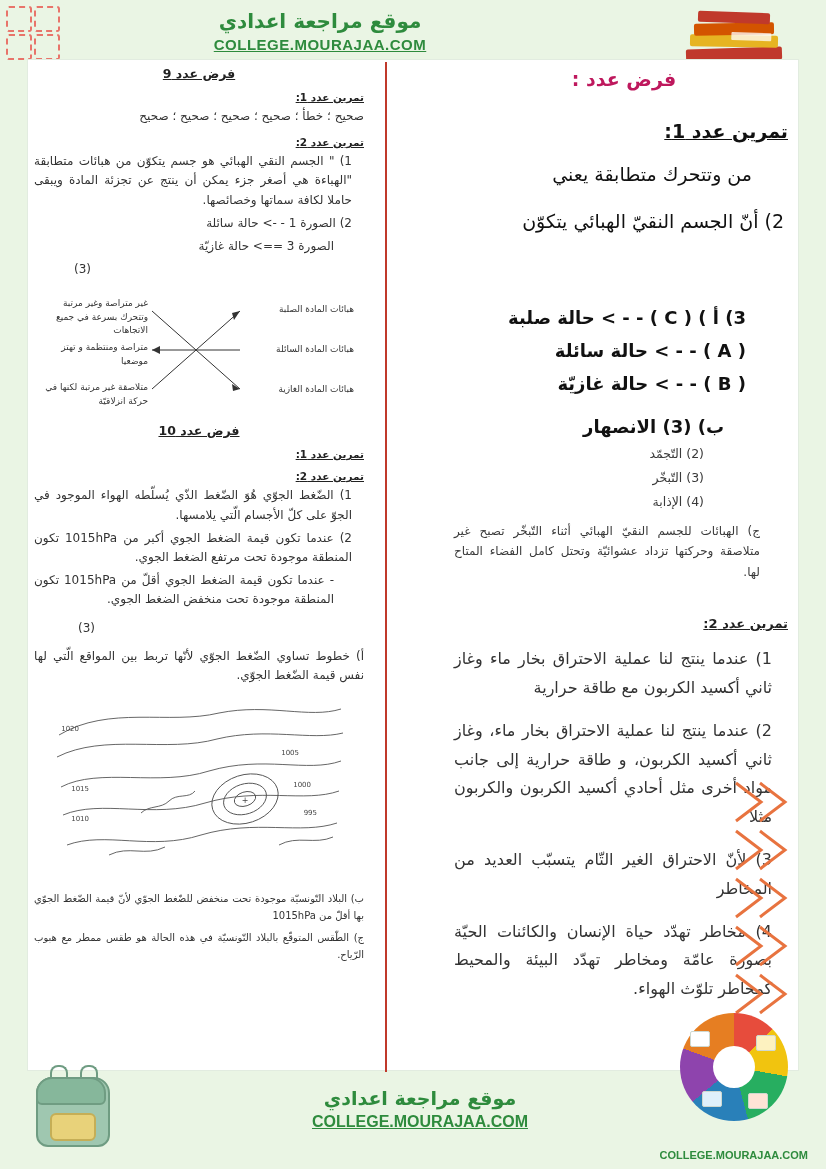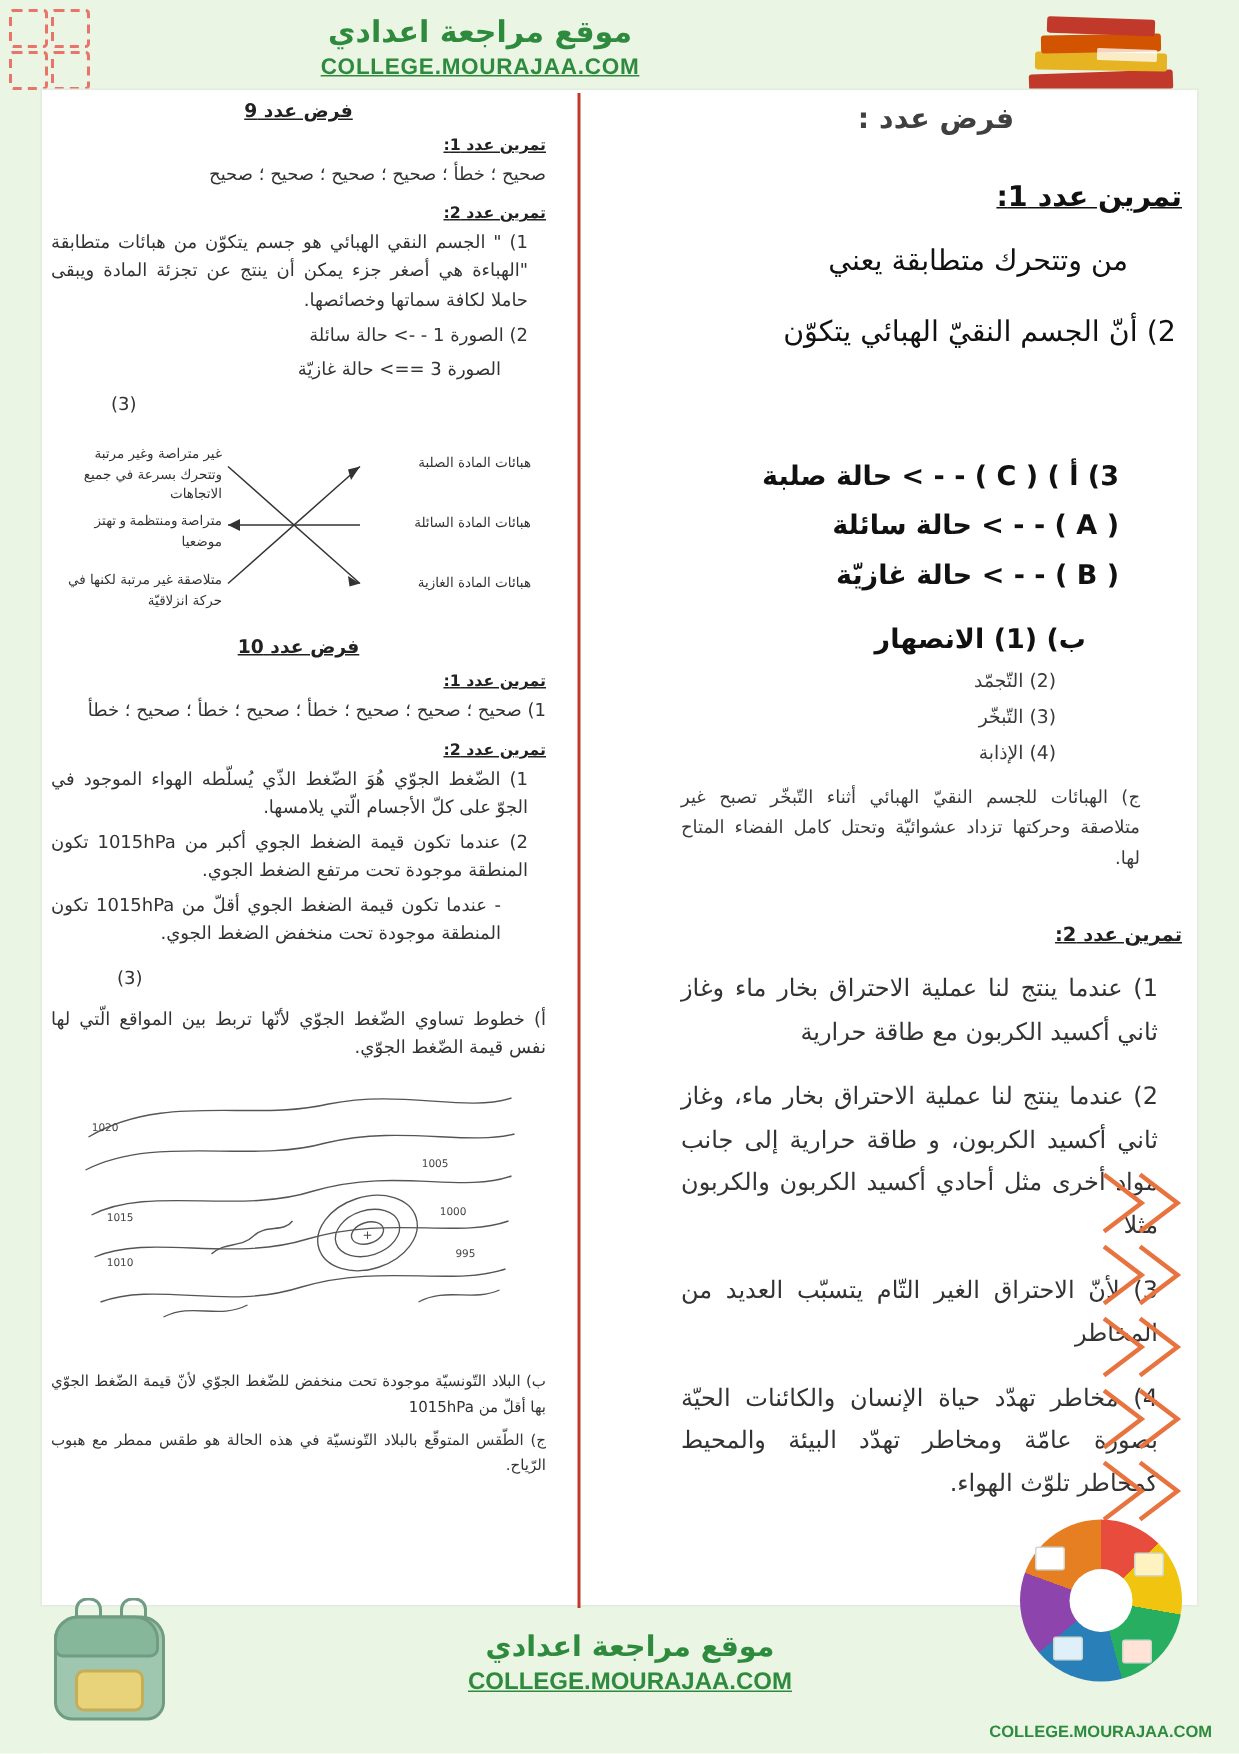--- a/index.html
+++ b/index.html
@@ -118,21 +118,21 @@
   
   .col{
     position:absolute;top:62px;height:1010px;
     direction:rtl;text-align:right;color:#1a1a1a;
   }
   .col-right{right:32px;width:340px;}
   .col-left{left:34px;width:330px;}
 
   
   .rc-title{
-    margin-top:6px;text-align:center;font-size:19px;font-weight:bold;color:#404040;
+    margin-top:6px;text-align:center;font-size:19px;font-weight:bold;color:#be185d;
     letter-spacing:1px;
   }
   .rc-ex1{
     margin-top:30px;font-size:19px;font-weight:bold;color:#111;
     text-decoration:underline;text-align:right;padding-right:6px;
   }
   .rc-line{
     font-size:19px;color:#111;margin-top:18px;padding-right:10px;line-height:1.5;
   }
   .rc-line.indent{padding-right:42px;}
@@ -212,21 +212,21 @@
     <div class="rc-ex1">تمرين عدد 1:</div>
 
     <div class="rc-line indent">من وتتحرك متطابقة يعني</div>
     <div class="rc-line">2) أنّ الجسم النقيّ الهبائي يتكوّن</div>
 
     <div style="height:60px"></div>
 
     <div class="rc-ans b">3) أ ) ( C )  - - &gt;  حالة صلبة</div>
     <div class="rc-ans b">( A )  - - &gt;  حالة سائلة</div>
     <div class="rc-ans b">( B )  - - &gt;  حالة غازيّة</div>
-    <div class="rc-ans b" style="padding-right:70px;margin-top:22px;">ب) (1) الانصهار</div>
+    <div class="rc-ans b" style="padding-right:70px;margin-top:22px;">ب) (3) الانصهار</div>
 
     <div class="rc-small">(2) التّجمّد</div>
     <div class="rc-small">(3) التّبخّر</div>
     <div class="rc-small">(4) الإذابة</div>
 
     <div class="rc-par">ج) الهبائات للجسم النقيّ الهبائي أثناء التّبخّر تصبح غير متلاصقة وحركتها تزداد عشوائيّة وتحتل كامل الفضاء المتاح لها.</div>
 
     <div class="rc-ex2">تمرين عدد 2:</div>
     <div class="rc-item">1) عندما ينتج لنا عملية الاحتراق بخار ماء وغاز ثاني أكسيد الكربون مع طاقة حرارية</div>
     <div class="rc-item">2) عندما ينتج لنا عملية الاحتراق بخار ماء، وغاز ثاني أكسيد الكربون، و طاقة حرارية إلى جانب مواد أخرى مثل أحادي أكسيد الكربون والكربون مثلا</div>
@@ -253,29 +253,28 @@
         <line x1="108" y1="94" x2="196" y2="16" stroke="#333" stroke-width="1"></line>
         <line x1="108" y1="55" x2="196" y2="55" stroke="#333" stroke-width="1"></line>
         <polygon points="196,94 188,89 189,96" fill="#333"></polygon>
         <polygon points="196,16 188,18 190,25" fill="#333"></polygon>
         <polygon points="108,55 116,51 116,59" fill="#333"></polygon>
       </svg>
       <div class="lbl" style="right:0;top:8px;width:100px;">هبائات المادة الصلبة</div>
       <div class="lbl" style="right:0;top:48px;width:100px;">هبائات المادة السائلة</div>
       <div class="lbl" style="right:0;top:88px;width:100px;">هبائات المادة الغازية</div>
       <div class="lbl" style="left:0;top:2px;width:104px;">غير متراصة وغير مرتبة وتتحرك بسرعة في جميع الاتجاهات</div>
-      <div class="lbl" style="left:0;top:46px;width:104px;font-family:Liberation Serif, serif;">متراصة ومنتظمة و تهتز موضعيا</div>
+      <div class="lbl" style="left:0;top:46px;width:104px;">متراصة ومنتظمة و تهتز موضعيا</div>
       <div class="lbl" style="left:0;top:86px;width:104px;">متلاصقة غير مرتبة لكنها في حركة انزلاقيّة</div>
     </div>
 
     <div class="lc-block2">
       <div class="lc-head2">فرض عدد 10</div>
 
       <div class="lc-sub">تمرين عدد 1:</div>
-      <div class="lc-text">1)   صحيح ؛ صحيح ؛ صحيح ؛ خطأ ؛ صحيح ؛ خطأ ؛ صحيح ؛ خطأ</div>
 
       <div class="lc-sub">تمرين عدد 2:</div>
       <div class="lc-text ind">1) الضّغط الجوّي هُوَ الضّغط الذّي يُسلّطه الهواء الموجود في الجوّ على كلّ الأجسام الّتي يلامسها.</div>
       <div class="lc-text ind">2) عندما تكون قيمة الضغط الجوي أكبر من 1015hPa تكون المنطقة موجودة تحت مرتفع الضغط الجوي.</div>
       <div class="lc-text ind2">- عندما تكون قيمة الضغط الجوي أقلّ من 1015hPa تكون المنطقة موجودة تحت منخفض الضغط الجوي.</div>
       <div class="lc-text" style="text-align:left;padding-left:44px;margin-top:10px;">(3)</div>
 
       <div class="lc-text" style="margin-top:8px;">أ) خطوط تساوي الضّغط الجوّي لأنّها تربط بين المواقع الّتي لها نفس قيمة الضّغط الجوّي.</div>
 
       <div class="map">

